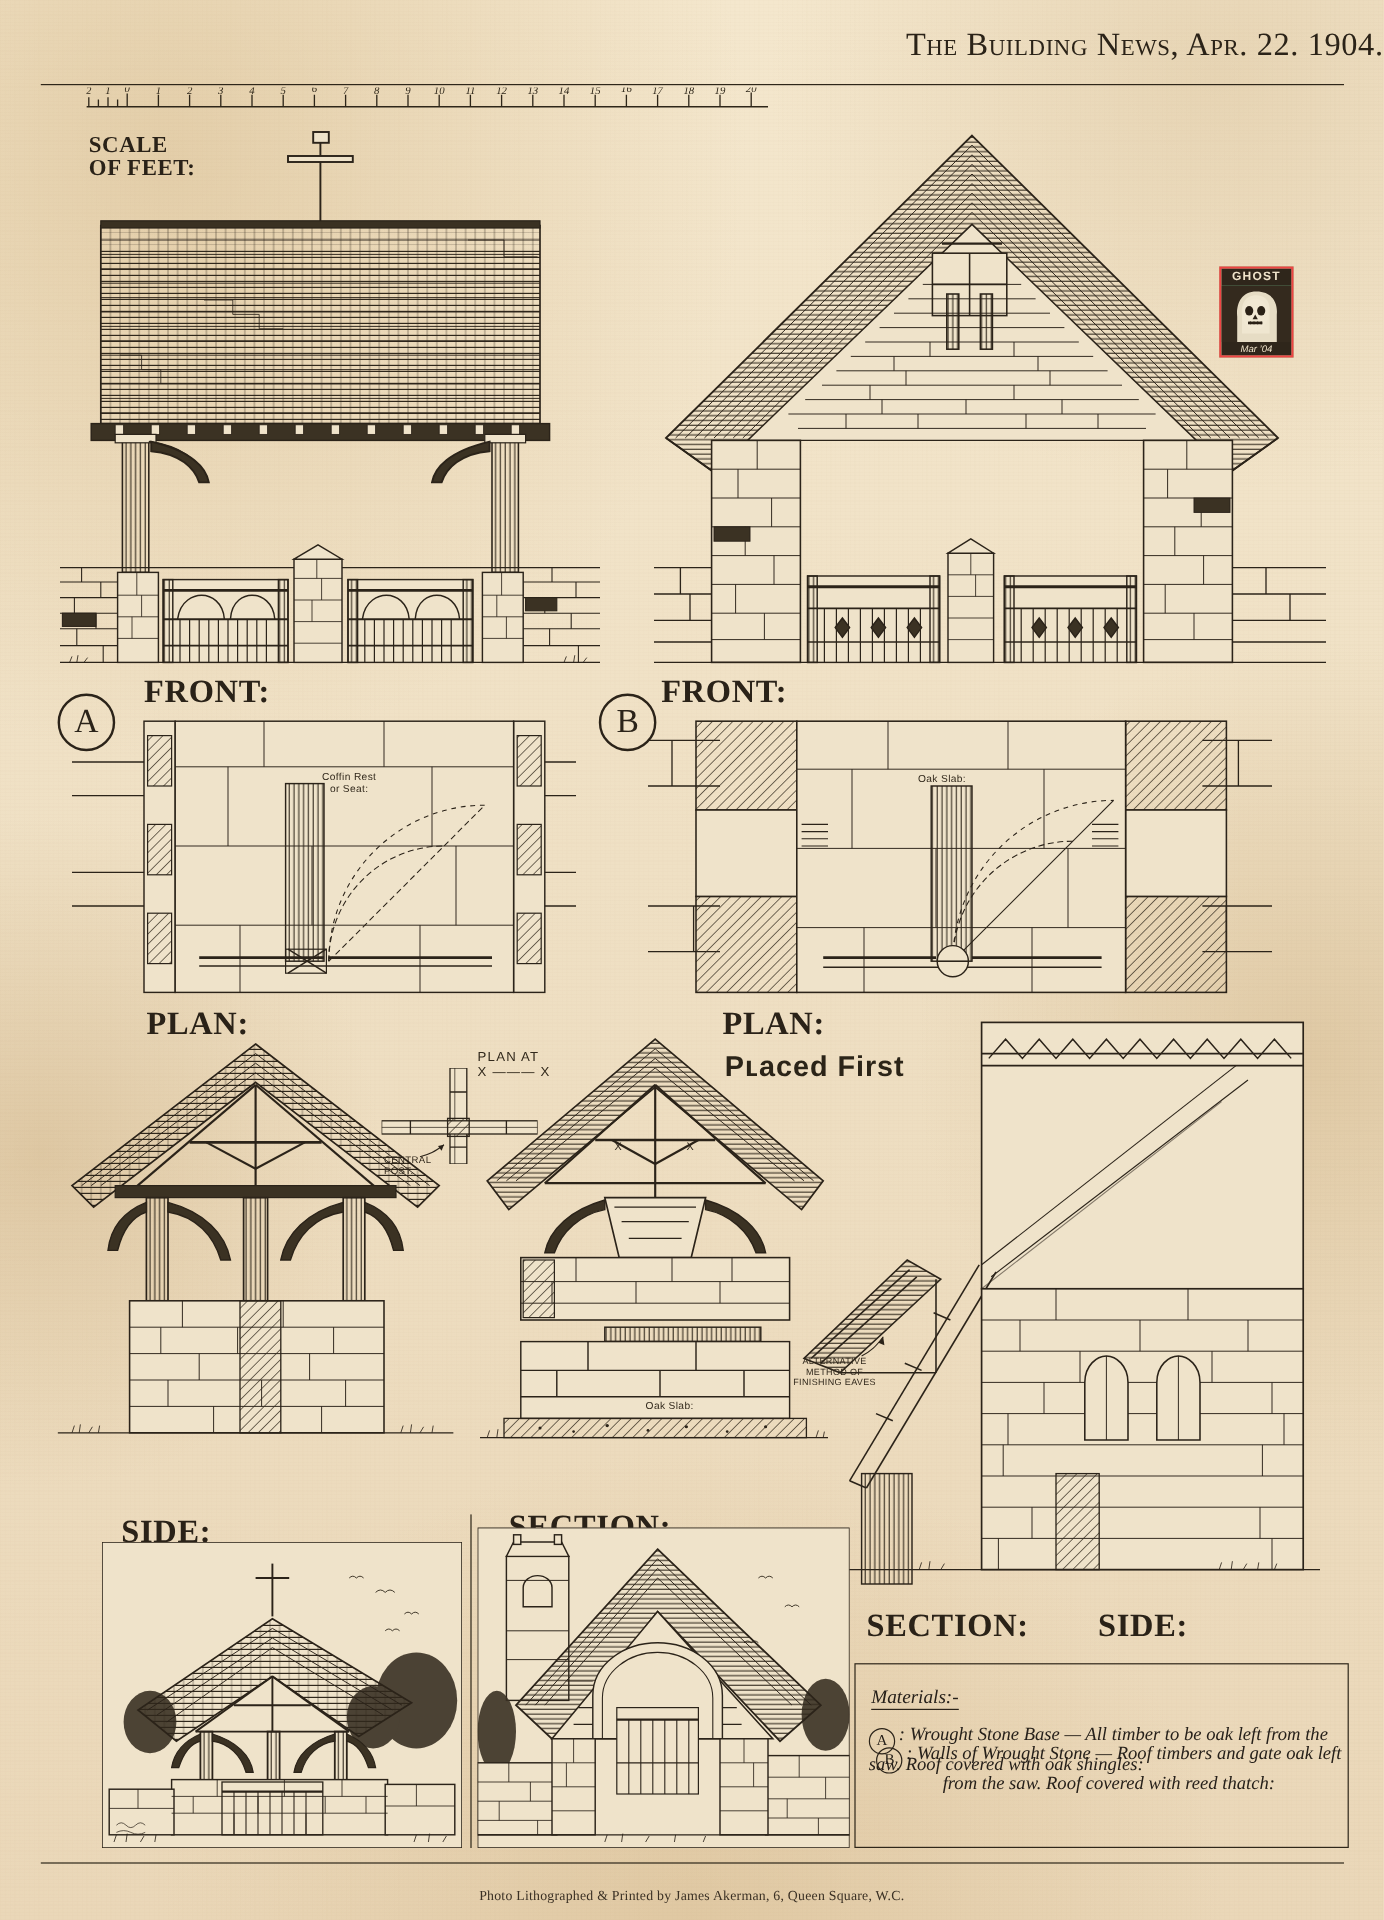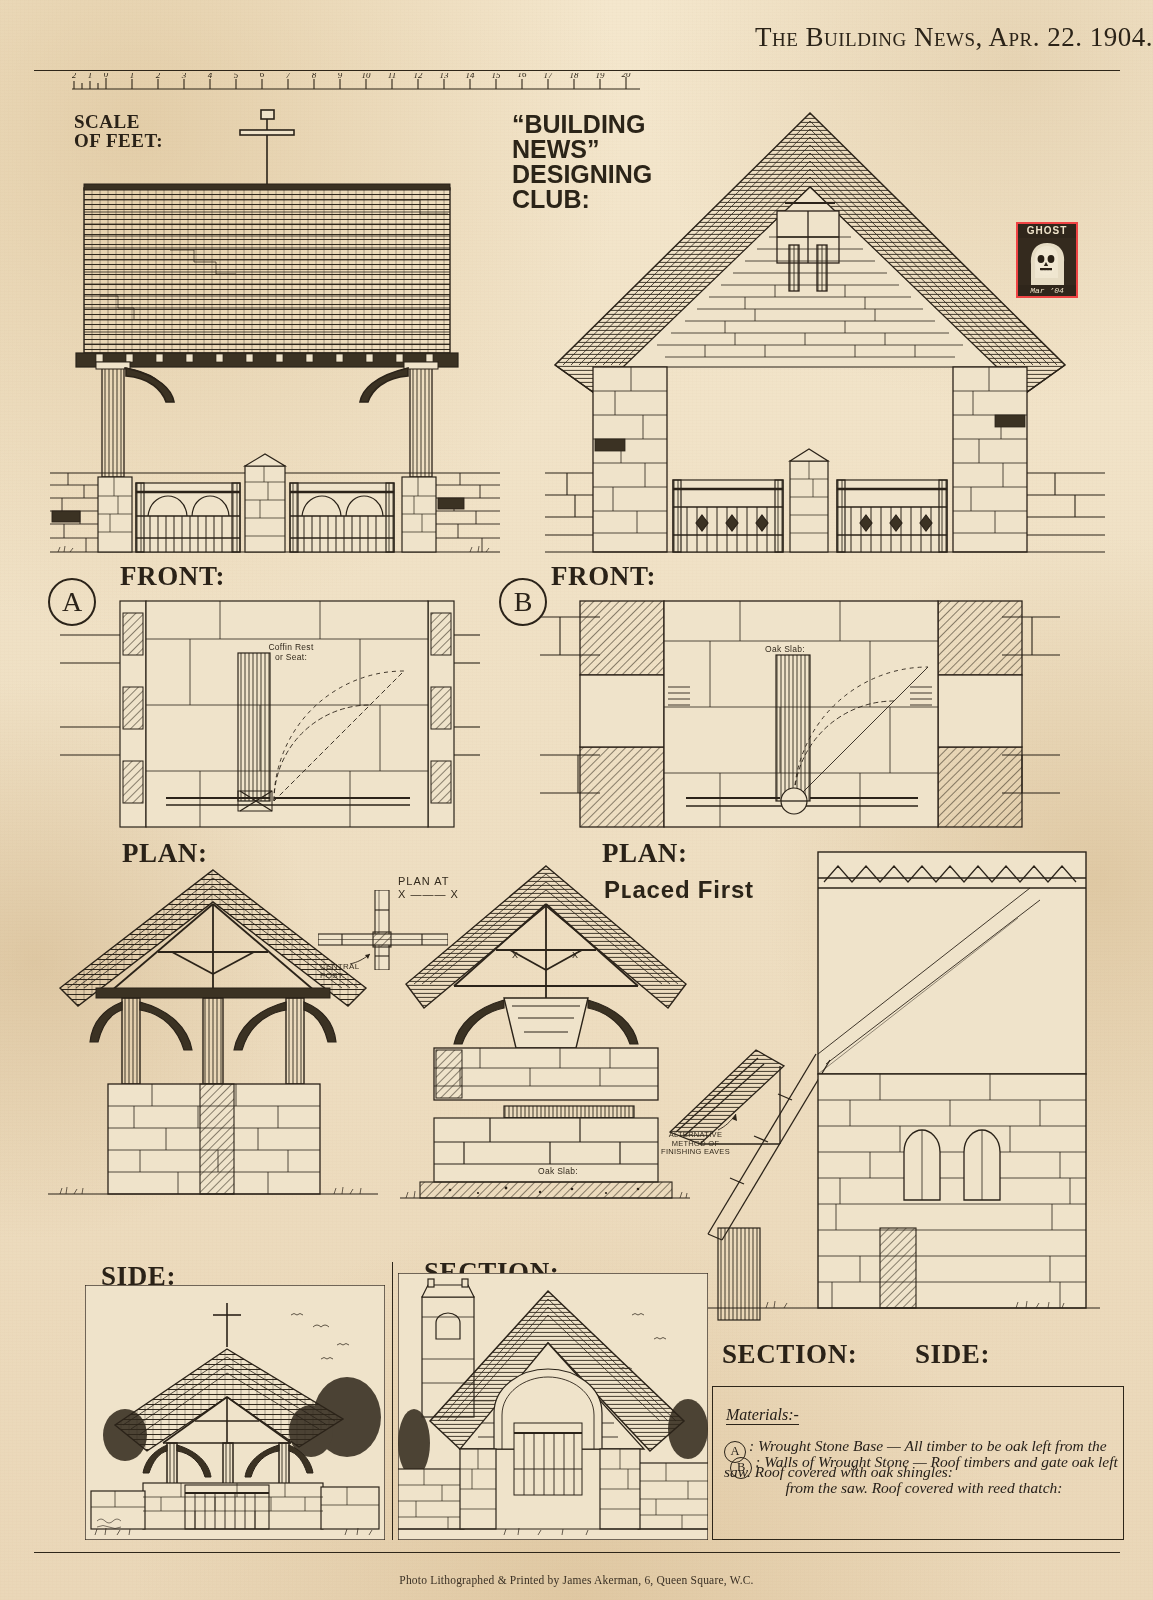--- a/index.html
+++ b/index.html
@@ -51,21 +51,21 @@
   .placed-first{position:absolute;left:604px;top:876px;font-size:24px;letter-spacing:.8px;}
   .tiny{font-family:"Liberation Sans",sans-serif;font-size:8.5px;letter-spacing:.3px;color:#32291c;line-height:9.5px;}
   .script{font-family:"Liberation Serif",serif;font-style:italic;color:#26201a;}
   
   #ruler{position:absolute;left:72px;top:73px;width:568px;height:22px;}
   
   #ghost{position:absolute;left:1016px;top:222px;width:58px;height:72px;border:2px solid #ef4444;background:#86efac;}
   #ghost .gtop{height:14px;background:#2f261b;color:#efe3ca;font-family:"Liberation Sans",sans-serif;
     font-size:10px;font-weight:700;letter-spacing:1px;text-align:center;line-height:14px;}
   #ghost .gbot{position:absolute;bottom:0;left:0;right:0;height:11px;background:#2f261b;color:#efe3ca;
-    font-family:Liberation Mono, monospace;font-style:italic;font-size:8px;text-align:center;line-height:11px;}
+    font-family:Liberation Sans, sans-serif;font-style:italic;font-size:8px;text-align:center;line-height:11px;}
   #ghost .gmid{position:absolute;top:14px;bottom:11px;left:0;right:0;background:#342a1e;}
   
   .hr{position:absolute;background:#2e2619;height:1px;}
   .vr{position:absolute;background:#2e2619;width:1px;}
   .notebox{position:absolute;border:1px solid #2e2619;}
   .credit{position:absolute;left:0;right:0;bottom:14px;text-align:center;font-size:11.5px;
     letter-spacing:.2px;color:#3a3024;font-family:"Liberation Serif",serif;}
   .mat-head{position:absolute;left:726px;top:1406px;font-size:16px;}
   .mat-head span{border-bottom:1px solid #2b2319;padding-bottom:1px;}
   .mat-a{position:absolute;left:724px;top:1437px;width:400px;font-size:15.5px;line-height:17px;}
@@ -150,26 +150,20 @@
       <text x="528" y="5">19</text>
         <text x="554" y="4">20</text>
     </g>
   </svg>
 
   <div class="scale-lbl lbl">
     <div>SCALE</div>
     <div>OF FEET:</div>
   </div>
 
-  <div class="club disp">
-    <div>“BUILDING</div>
-    <div>NEWS”</div>
-    <div>DESIGNING</div>
-    <div>CLUB:</div>
-  </div>
 
 
   <div id="ghost">
     <div class="gtop">GHOST</div>
     <div class="gmid">
       <svg width="58" height="47" viewBox="0 0 58 47">
         <rect x="0" y="0" width="58" height="47" fill="#342a1e"></rect>
 
         <path d="M29 5 C16 5 12 16 13 26 L13 47 L46 47 L46 24 C47 14 42 5 29 5 Z" fill="#e6dcc4"></path>
 

